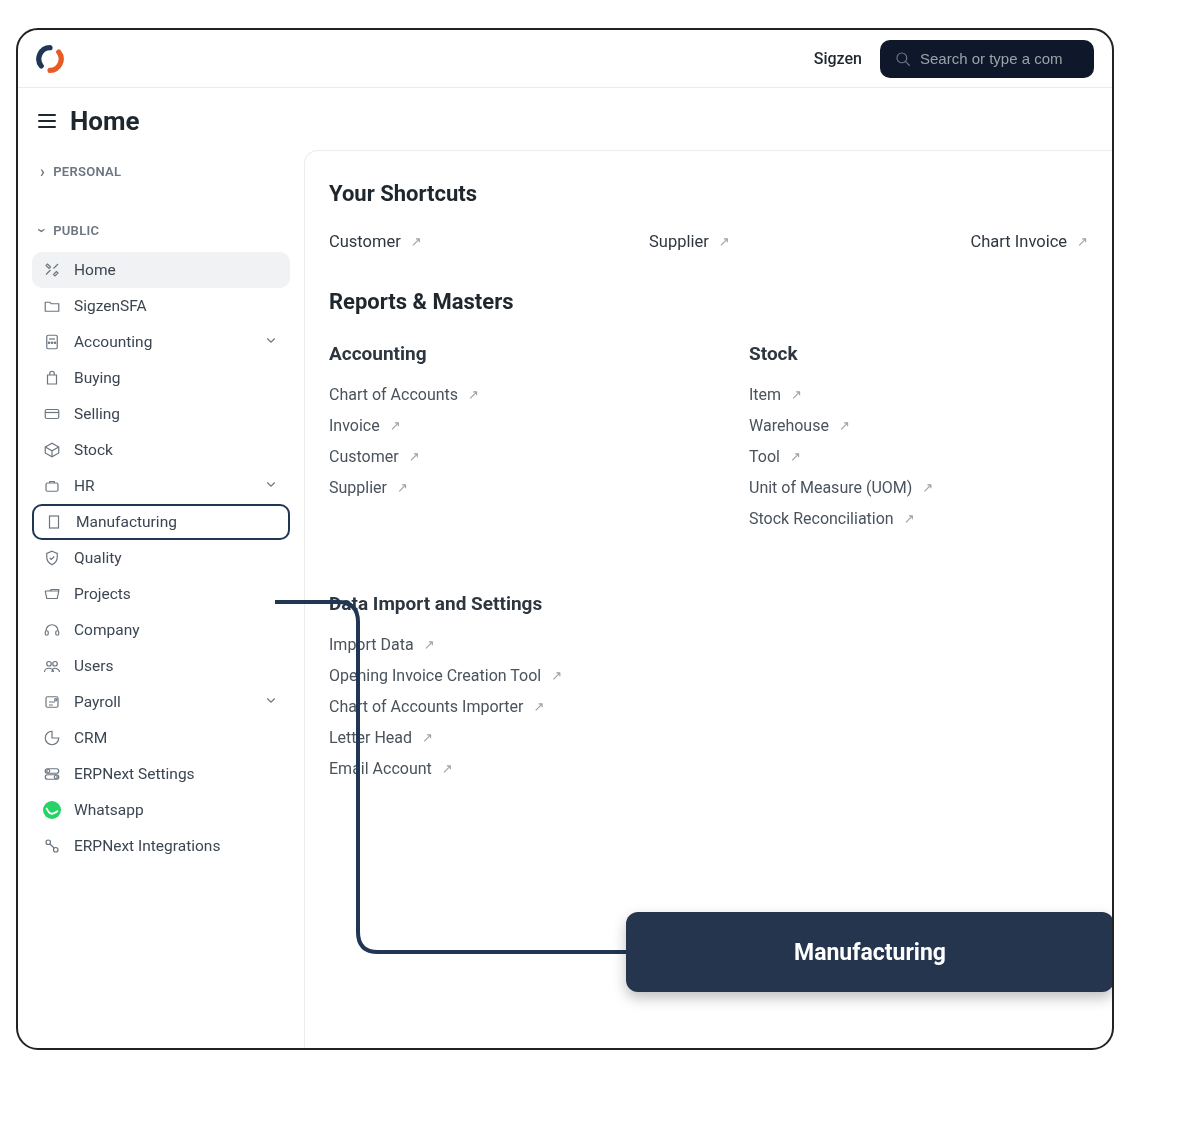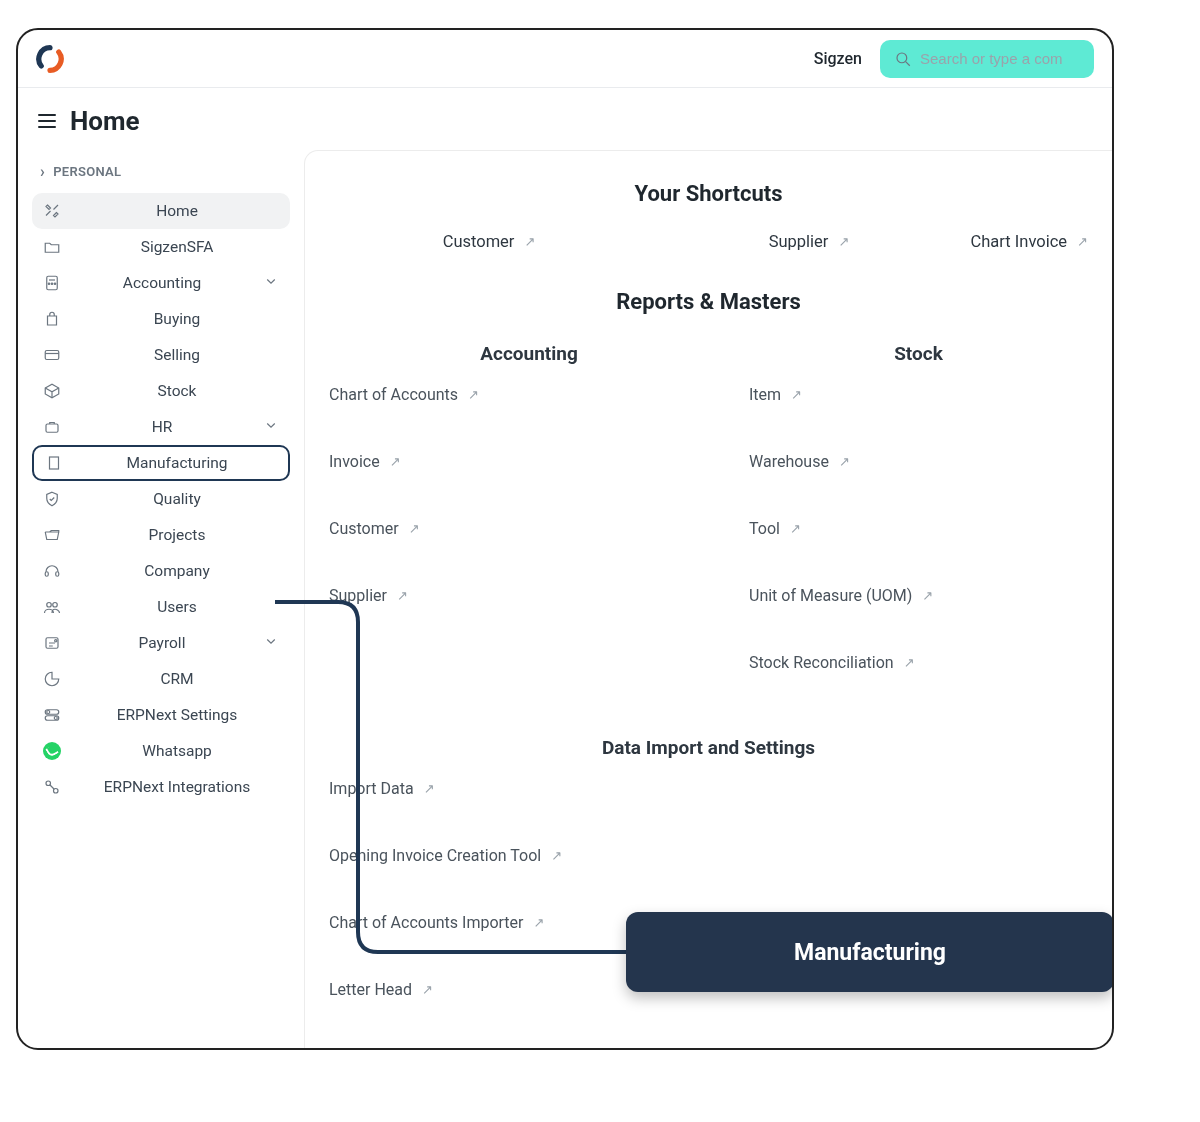--- a/index.html
+++ b/index.html
@@ -32,21 +32,21 @@
   }
   .logo { display:flex; align-items:center; }
   .spacer { flex: 1; }
   .tenant {
     font-size: 16px;
     color: #1f272e;
     font-weight: 500;
     margin-right: 18px;
   }
   .searchbox {
-    background: #5eead4;
+    background: #0f172a;
     border-radius: 10px;
     height: 38px;
     display: flex;
     align-items: center;
     padding: 0 14px;
     color: #a6aeb7;
     min-width: 190px;
   }
   .searchbox input {
     border: none;
@@ -65,21 +65,20 @@
     gap: 14px;
     padding: 18px 20px 8px 20px;
   }
   .hamburger { display:flex; flex-direction:column; gap:4px; cursor:pointer; }
   .hamburger span { width:18px; height:2px; background:#1f272e; border-radius:1px; }
   .page-title { font-size: 26px; font-weight: 700; }
   
   .body {
     display: flex;
     height: calc(100% - 58px - 56px);
-    text-align: center;
   }
   .sidebar {
     width: 286px;
     padding: 10px 14px 20px 14px;
   }
   .main {
     flex: 1;
     border: 1px solid #ececec;
     border-right: none;
     border-bottom: none;
@@ -131,21 +130,21 @@
   .linkish { font-size:16.5px; color:#2e3740; cursor:pointer; display:inline-flex; align-items:center; gap:10px; padding:6px 0; }
   .linkish .arrow { color:#9aa3ab; font-size:13px; }
   .reports-grid {
     display:grid;
     grid-template-columns: 400px 1fr;
     column-gap: 20px;
     padding: 8px 24px 0 24px;
   }
   .col-title { font-size:19px; font-weight:700; color:#2e3740; margin: 10px 0 14px 0; }
   .col-links .linkish { font-size:16px; color:#4a535c; }
-  .col-links { display:flex; flex-direction:column;gap:36px; }
+  .col-links { display:flex; flex-direction:column; }
   .section-gap { height: 20px; }
   
   .connector {
     position:absolute;
     pointer-events:none;
   }
   .callout {
     position:absolute;
     left: 608px;
     top: 882px;
@@ -193,20 +192,24 @@
     <div class="page-title">Home</div>
   </div>
 
   <div class="body">
 
     <div class="sidebar">
       <div class="section-head">
         <span class="chev-r"></span>
         <span>PERSONAL</span>
       </div>
+      <div class="section-head tight">
+        <span class="chev-d"></span>
+        <span>PUBLIC</span>
+      </div>
       <div class="nav" id="nav">
           <div class="nav-item active">
             <span class="icon">
               <svg class="ic" viewBox="0 0 24 24">
                 <path d="M4 18l6-6M14 10l6-6M6 4l4 4-2 2-4-4zM18 14l-4 4 2 2 4-4z"></path>
               </svg>
             </span>
             <span class="label">Home</span>
           </div>
           <div class="nav-item">

